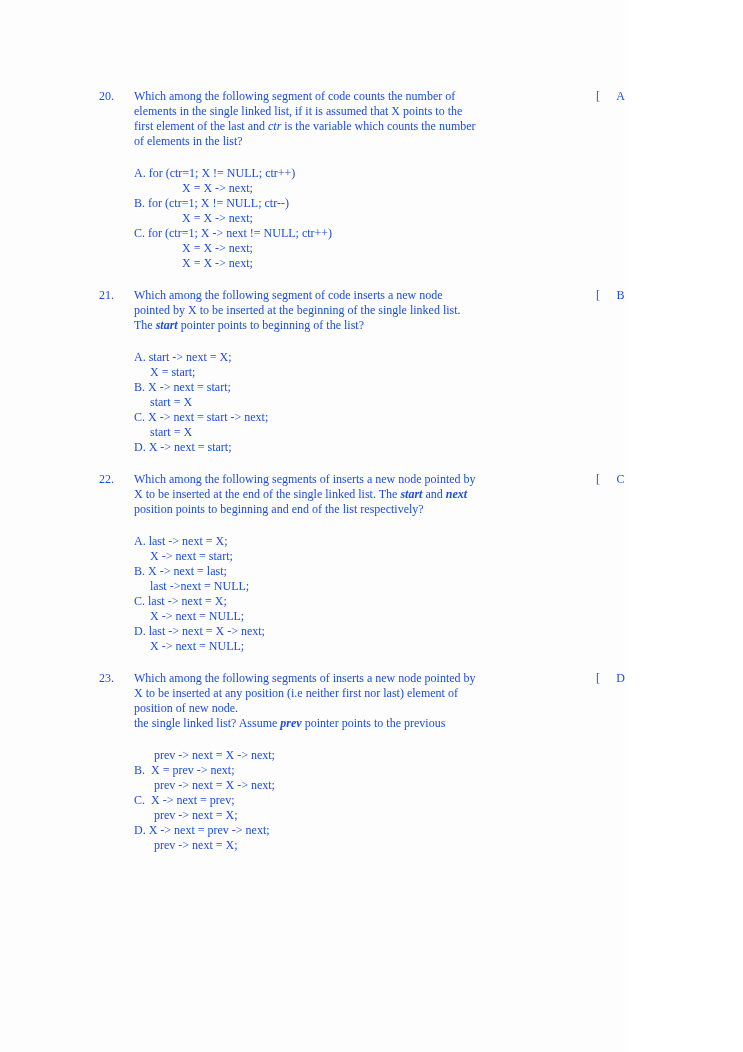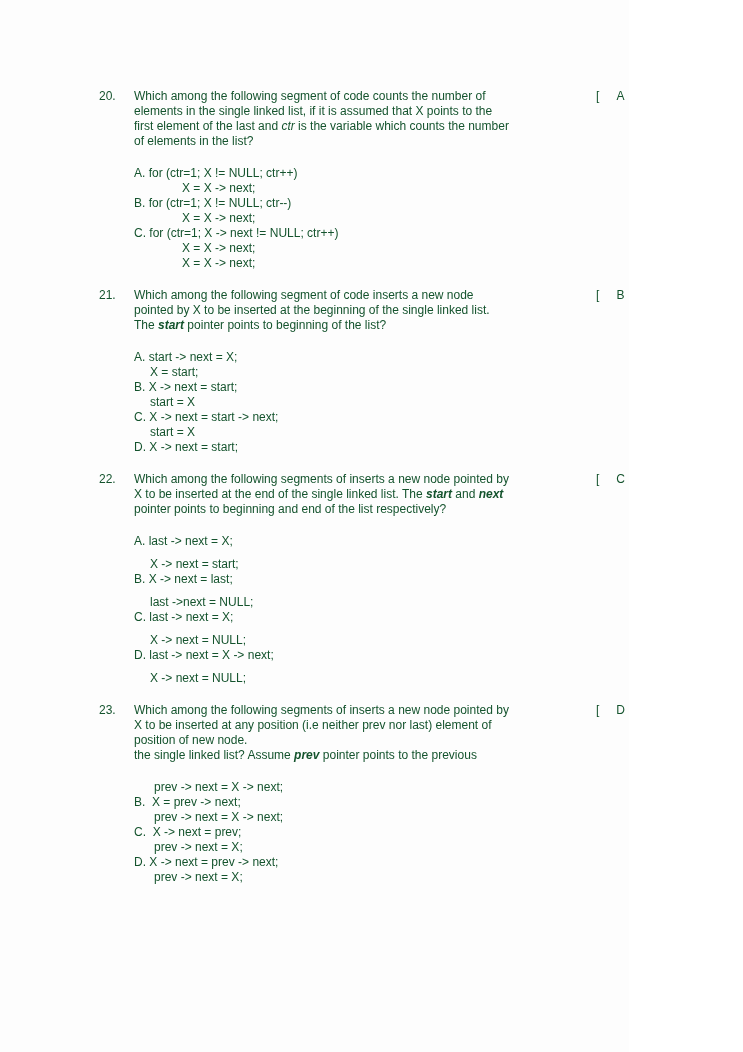--- a/index.html
+++ b/index.html
@@ -6,24 +6,24 @@
     margin: 0;
     padding: 0;
     background: #ffffff;
   }
   .page {
     position: relative;
     width: 629px;
     height: 1052px;
     background: #fdfdfd;
     overflow: hidden;
-    font-family: Liberation Sans, sans-serif;
+    font-family: Liberation Serif, serif;
     font-size: 12px;
     line-height: 15px;
-    color: #14532d;
+    color: #1d4ed8;
   }
   .content {
     position: absolute;
     top: 89px;
     left: 0;
     right: 0;
   }
   .question {
     position: relative;
     padding-left: 99px;
@@ -55,21 +55,21 @@
     justify-content: space-between;
   }
   .options {
     margin: 17px 0 17px 35px;
   }
   .opt .l1, .opt .l2 {
     white-space: pre;
   }
   .opts-q20 .l2 { padding-left: 48px; }
   .opts-q21 .l2 { padding-left: 16px; }
-  .opts-q22 .l2 { padding-left: 16px; margin-top: 8px; }
+  .opts-q22 .l2 { padding-left: 16px; }
   .opts-q23 .l2 { padding-left: 20px; }
 </style>
 </head>
 <body>
 
 <div class="page">
   <div class="content">
 
     <section class="question">
       <div class="q-row">
@@ -137,21 +137,21 @@
         </div>
       </div>
     </section>
 
     <section class="question">
       <div class="q-row">
         <div class="q-num">22.</div>
         <div class="q-text">
           <div class="line"><span>Which among the following segments of inserts a new node pointed by</span></div>
           <div class="line"><span>X to be inserted at the end of the single linked list. The </span><span class="em-bi">start</span><span> and </span><span class="em-bi">next</span></div>
-          <div class="line"><span>pointer points to beginning and end of the list respectively?</span></div>
+          <div class="line"><span>position points to beginning and end of the list respectively?</span></div>
         </div>
       </div>
       <div class="answer">
         <span>[</span>
           <span>C</span>
           <span>]</span>
       </div>
       <div class="options opts-q22">
         <div class="opt">
           <div class="l1">A. last -&gt; next = X;</div>
@@ -170,21 +170,21 @@
           <div class="l2">X -&gt; next = NULL;</div>
         </div>
       </div>
     </section>
 
     <section class="question">
       <div class="q-row">
         <div class="q-num">23.</div>
         <div class="q-text">
           <div class="line"><span>Which among the following segments of inserts a new node pointed by</span></div>
-          <div class="line"><span>X to be inserted at any position (i.e neither prev nor last) element of</span></div>
+          <div class="line"><span>X to be inserted at any position (i.e neither first nor last) element of</span></div>
           <div class="line"><span>position of new node.</span></div>
           <div class="line"><span>the single linked list? Assume </span><span class="em-bi">prev</span><span> pointer points to the previous</span></div>
         </div>
       </div>
       <div class="answer">
         <span>[</span>
           <span>D</span>
           <span>]</span>
       </div>
       <div class="options opts-q23">

